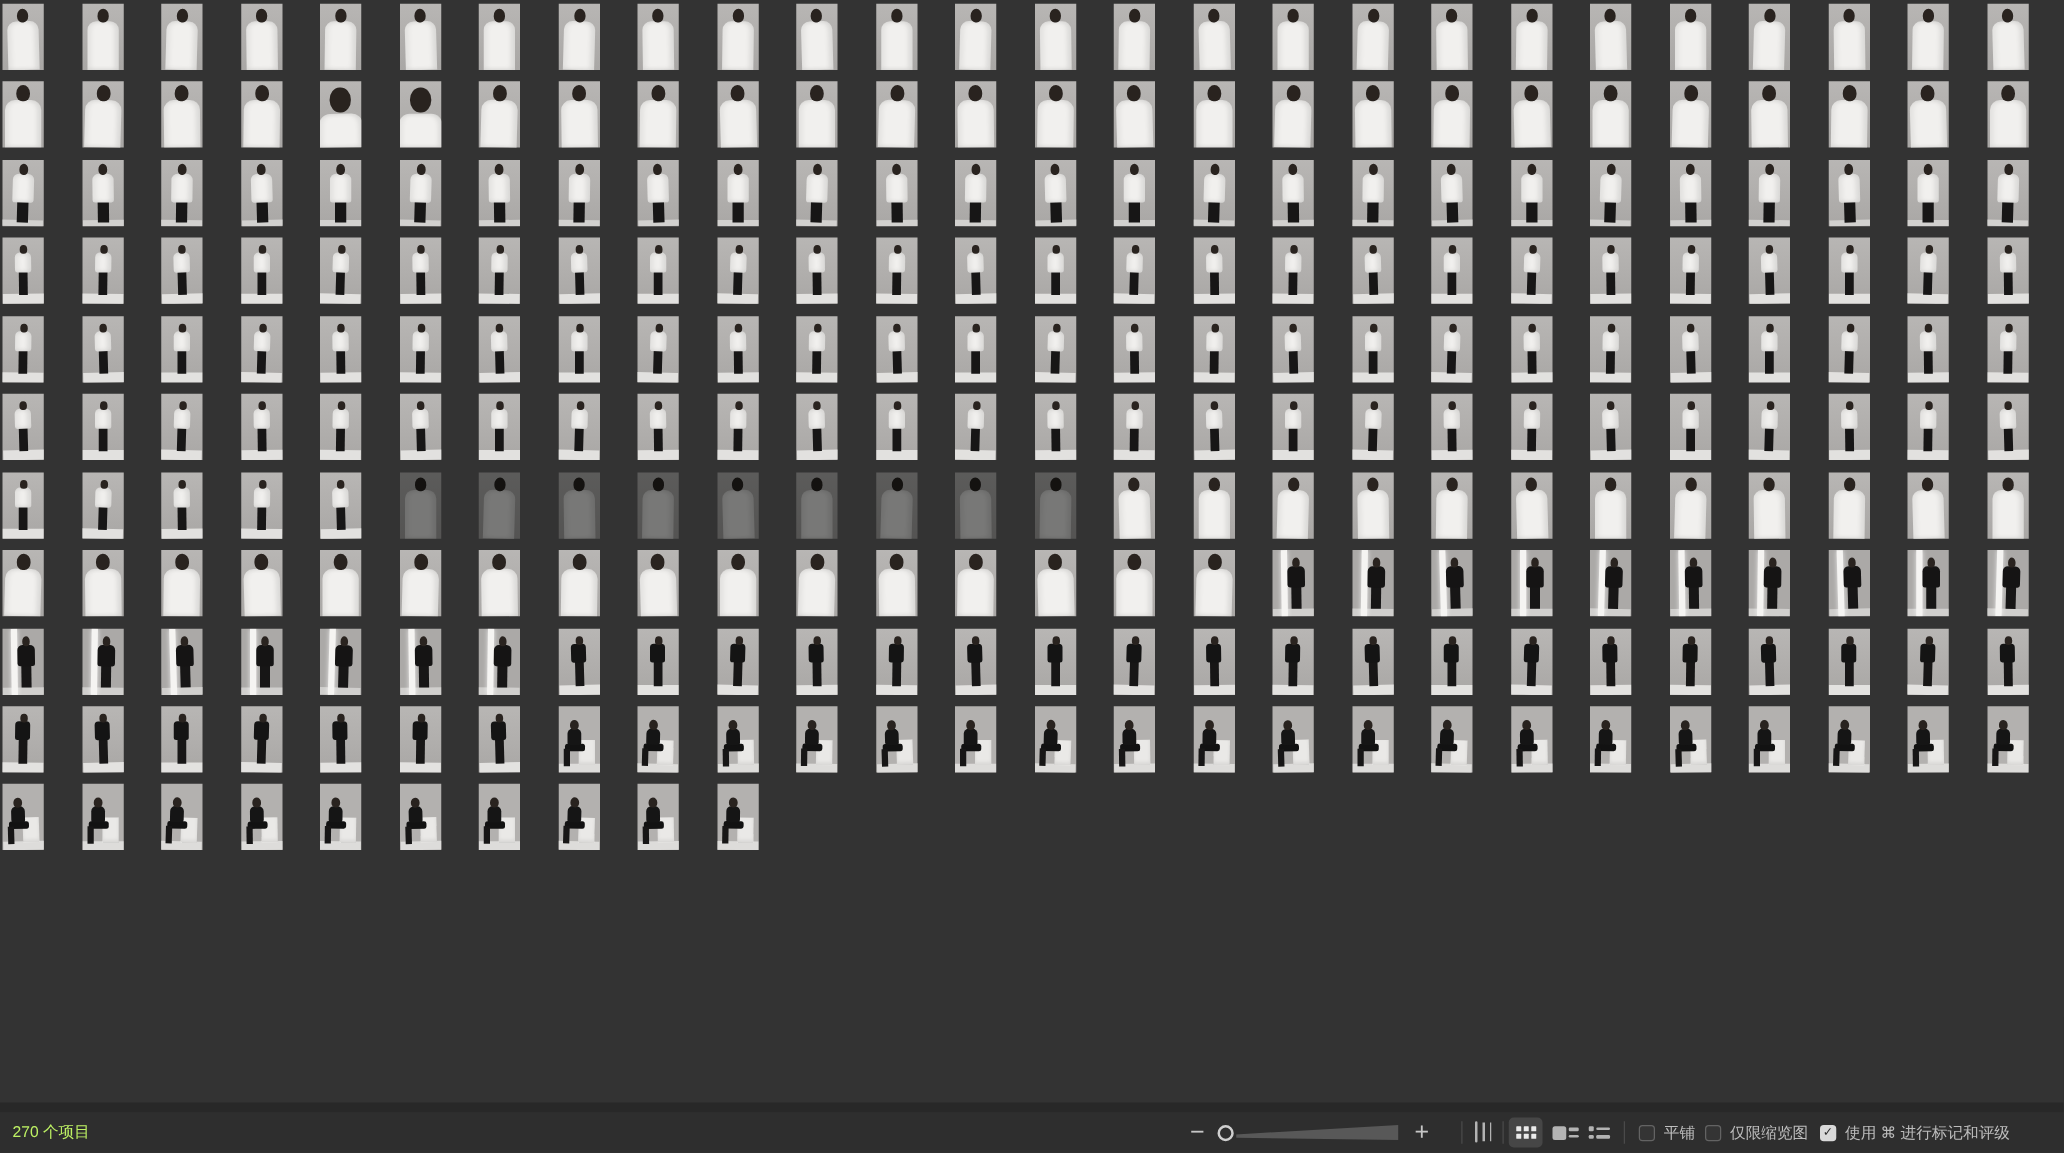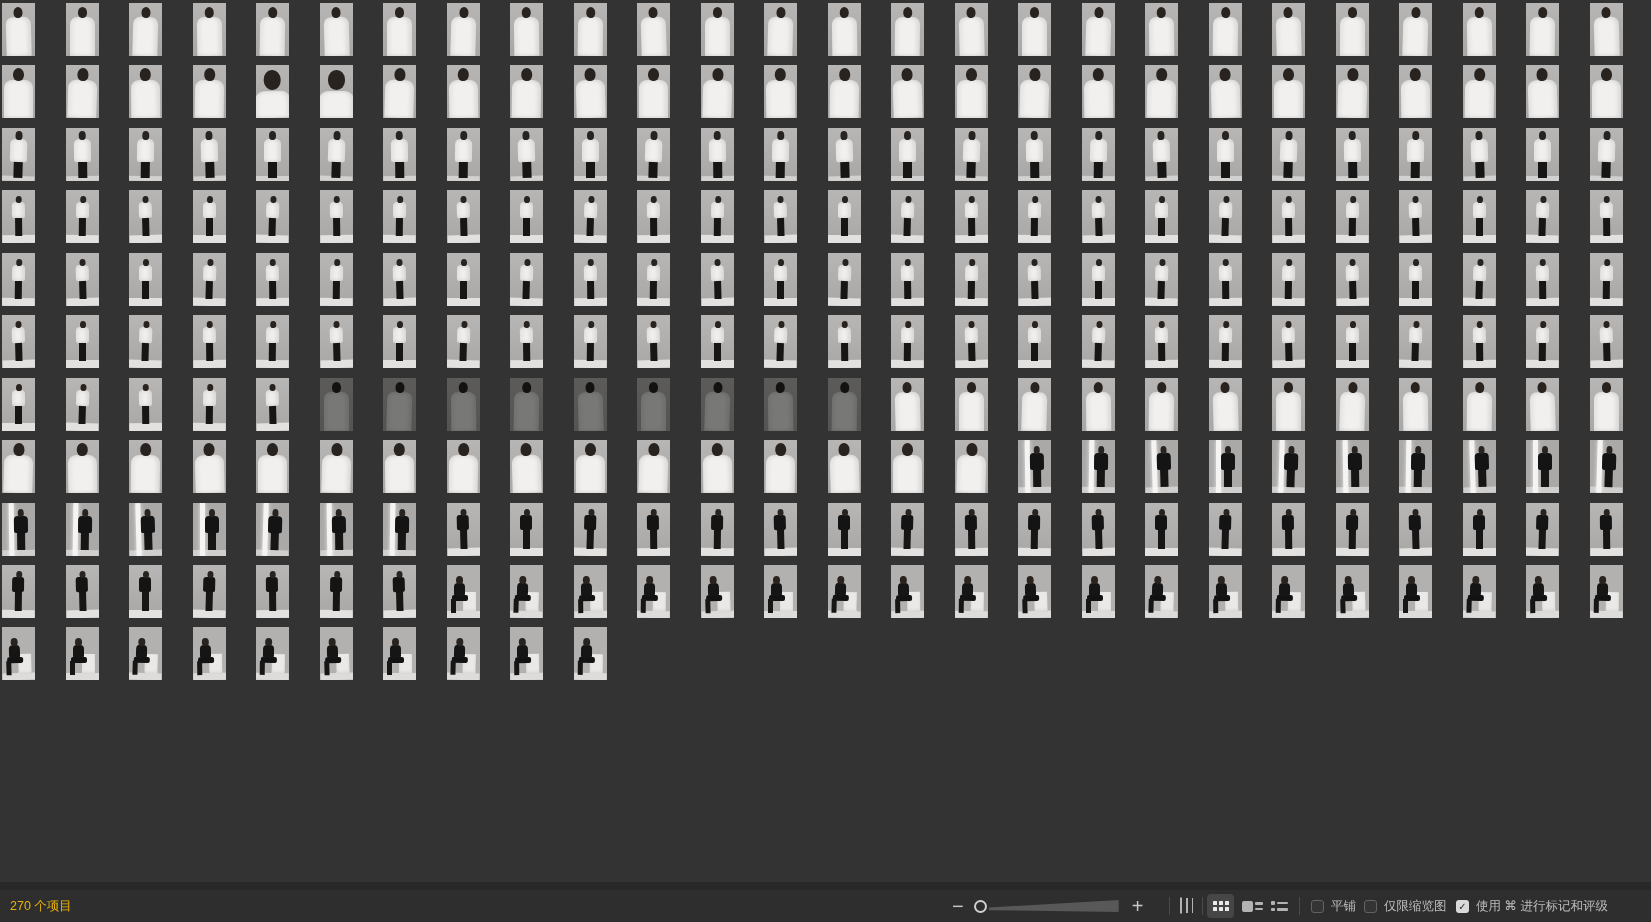--- a/index.html
+++ b/index.html
@@ -76,21 +76,21 @@
   .v-black-seated .torso{display:block;left:7px;top:18px;width:11px;height:13px;background:#151515;border-radius:4px 4px 2px 2px;box-shadow:none;}
   .v-black-seated .legs{display:block;left:5px;top:30px;width:16px;height:6px;background:#121212;border-radius:2px;}
   .v-black-seated .shin{display:block;left:4px;top:34px;width:5px;height:14px;}
 
   
   .sb-band{position:absolute;left:0;right:0;bottom:32px;height:8px;background:#282828;}
   .statusbar{
     position:absolute;left:0;right:0;bottom:0;height:32px;background:#2e2e2e;
     color:#b8b8b8;font-size:12.5px;
   }
-  .items-label{position:absolute;left:10px;top:50%;transform:translateY(-50%);color:#eab308;}
+  .items-label{position:absolute;left:10px;top:50%;transform:translateY(-50%);color:#bef264;}
 
   .zoom-group{position:absolute;left:952px;top:0;height:32px;display:flex;align-items:center;}
   .zbtn{background:none;border:none;color:#c6c6c6;cursor:pointer;padding:0;
         font-family:inherit;line-height:1;}
   .zbtn.minus{font-size:20px;margin-right:10px;}
   .zbtn.plus{font-size:20px;margin-left:12px;}
   .slider{position:relative;width:146px;height:16px;cursor:pointer;}
   .knob{position:absolute;left:0;top:1.5px;width:9px;height:9px;border:2px solid #cfcfcf;
         border-radius:50%;background:transparent;z-index:2;}
   .track{position:absolute;left:15px;top:0;width:130px;height:16px;background:#585858;

